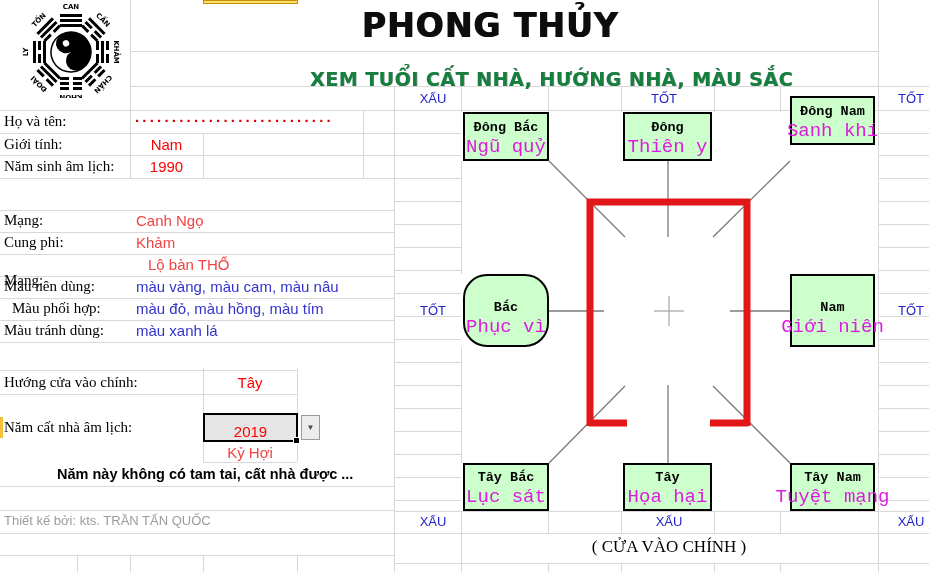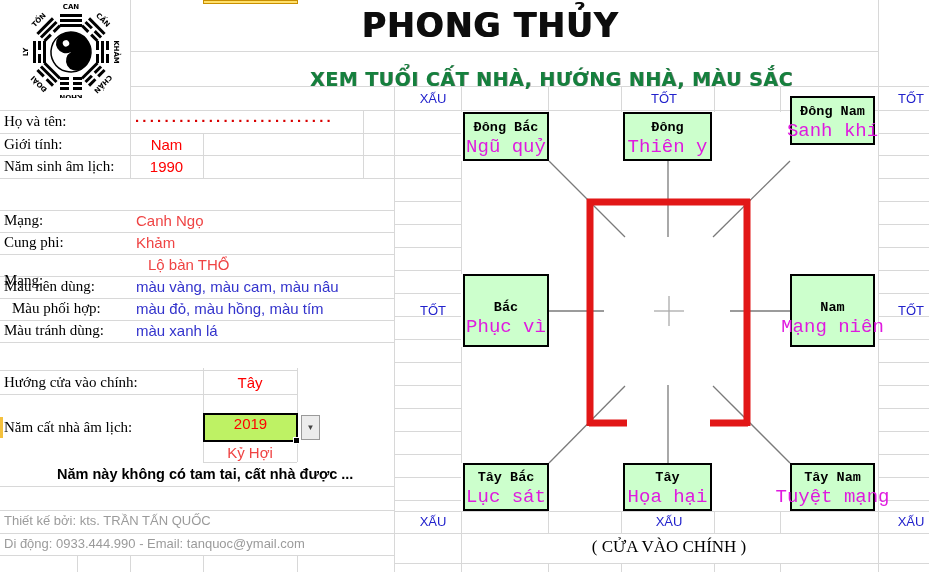--- a/index.html
+++ b/index.html
@@ -16,22 +16,22 @@
   .vred{color:#fe0000;}
   .vblue{color:#3333cc;}
   .cell-c{text-align:center;}
   .dots{font-weight:bold;font-size:15px;color:#d90000;letter-spacing:3.2px;white-space:nowrap;overflow:hidden;}
   .rating{position:absolute;width:60px;text-align:center;font-size:13px;color:#2222cc;white-space:nowrap;}
   .dbox{position:absolute;background:#ccffcc;border:2.5px solid #000;box-sizing:border-box;
         display:flex;flex-direction:column;align-items:center;justify-content:center;font-family:Liberation Mono, monospace;}
   .dbox .dname{font-weight:bold;font-size:13.5px;color:#000;line-height:20px;white-space:nowrap;}
   .dbox .dattr{font-size:19px;color:#df1adf;line-height:18px;white-space:nowrap;}
   .dbox.mid{justify-content:flex-start;padding-top:22px;}
-  .selcell{position:absolute;border:2.5px solid #000;box-sizing:border-box;background:#bef264;
-           display:flex;align-items:flex-start;justify-content:center;}
+  .selcell{position:absolute;border:2.5px solid #000;box-sizing:border-box;background:#e5e5e5;
+           display:flex;align-items:flex-end;justify-content:center;}
   .selcell .handle{position:absolute;right:-4px;bottom:-4px;width:5px;height:5px;background:#000;border:1px solid #fff;}
   .ddbtn{position:absolute;width:19px;height:25px;background:#ececec;border:1px solid #9a9a9a;box-sizing:border-box;
          display:flex;align-items:center;justify-content:center;font-size:8px;color:#444;cursor:pointer;}
   .note{font-weight:bold;font-size:14.5px;color:#000;white-space:nowrap;}
   .footer{font-size:13px;color:#9b9b9b;white-space:nowrap;}
   .door{font-family:"Liberation Serif","DejaVu Serif",serif;font-size:17px;color:#000;text-align:center;white-space:nowrap;}
   .ycell{background:#ffe06b;border:1px solid #c98f00;box-sizing:border-box;}
   .osliver{background:#f5c13d;}
 </style>
 </head>
@@ -226,21 +226,20 @@
     <span class="handle"></span>
   </div>
   <div class="ddbtn" style="left:301px;top:415px;">
     <span>▼</span>
   </div>
   <div class="abs val cell-c" style="left:203px;top:444px;width:94px;">Kỷ Hợi</div>
 
   <div class="abs note" style="left:57px;top:466px;">Năm này không có tam tai, cất nhà được ...</div>
 
   <div class="abs footer" style="left:4px;top:513px;">Thiết kế bởi: kts. TRẦN TẤN QUỐC</div>
-  <div class="abs footer" style="left:4px;top:536px;">Di động: 0933.444.990 - Email: tanquoc@ymail.com</div>
 
   <svg id="compass-lines" class="layer" width="951" height="572">
     <g stroke="#7a7a7a" stroke-width="1.3">
       <line x1="668" y1="161" x2="668" y2="237"></line>
       <line x1="668" y1="385" x2="668" y2="463"></line>
       <line x1="549" y1="311" x2="604" y2="311"></line>
       <line x1="730" y1="311" x2="790" y2="311"></line>
       <line x1="549" y1="161" x2="625" y2="237"></line>
       <line x1="790" y1="161" x2="713" y2="237"></line>
       <line x1="625" y1="386" x2="549" y2="463"></line>
@@ -273,27 +272,27 @@
     <div class="dattr">Ngũ quỷ</div>
   </div>
   <div class="dbox" style="left:623px;top:112px;width:89px;height:49px;">
     <div class="dname">Đông</div>
     <div class="dattr">Thiên y</div>
   </div>
   <div class="dbox" style="left:790px;top:96px;width:85px;height:49px;">
     <div class="dname">Đông Nam</div>
     <div class="dattr">Sanh khí</div>
   </div>
-  <div class="dbox mid" style="left:463px;top:274px;width:86px;height:73px;">
+  <div class="dbox mid" style="left:463px;top:274px;width:86px;height:73px;border-radius:24px;">
     <div class="dname">Bắc</div>
     <div class="dattr">Phục vì</div>
   </div>
   <div class="dbox mid" style="left:790px;top:274px;width:85px;height:73px;">
     <div class="dname">Nam</div>
-    <div class="dattr">Mạng niên</div>
+    <div class="dattr">Giới niên</div>
   </div>
   <div class="dbox" style="left:463px;top:463px;width:86px;height:48px;">
     <div class="dname">Tây Bắc</div>
     <div class="dattr">Lục sát</div>
   </div>
   <div class="dbox" style="left:623px;top:463px;width:89px;height:48px;">
     <div class="dname">Tây</div>
     <div class="dattr">Họa hại</div>
   </div>
   <div class="dbox" style="left:790px;top:463px;width:85px;height:48px;">

